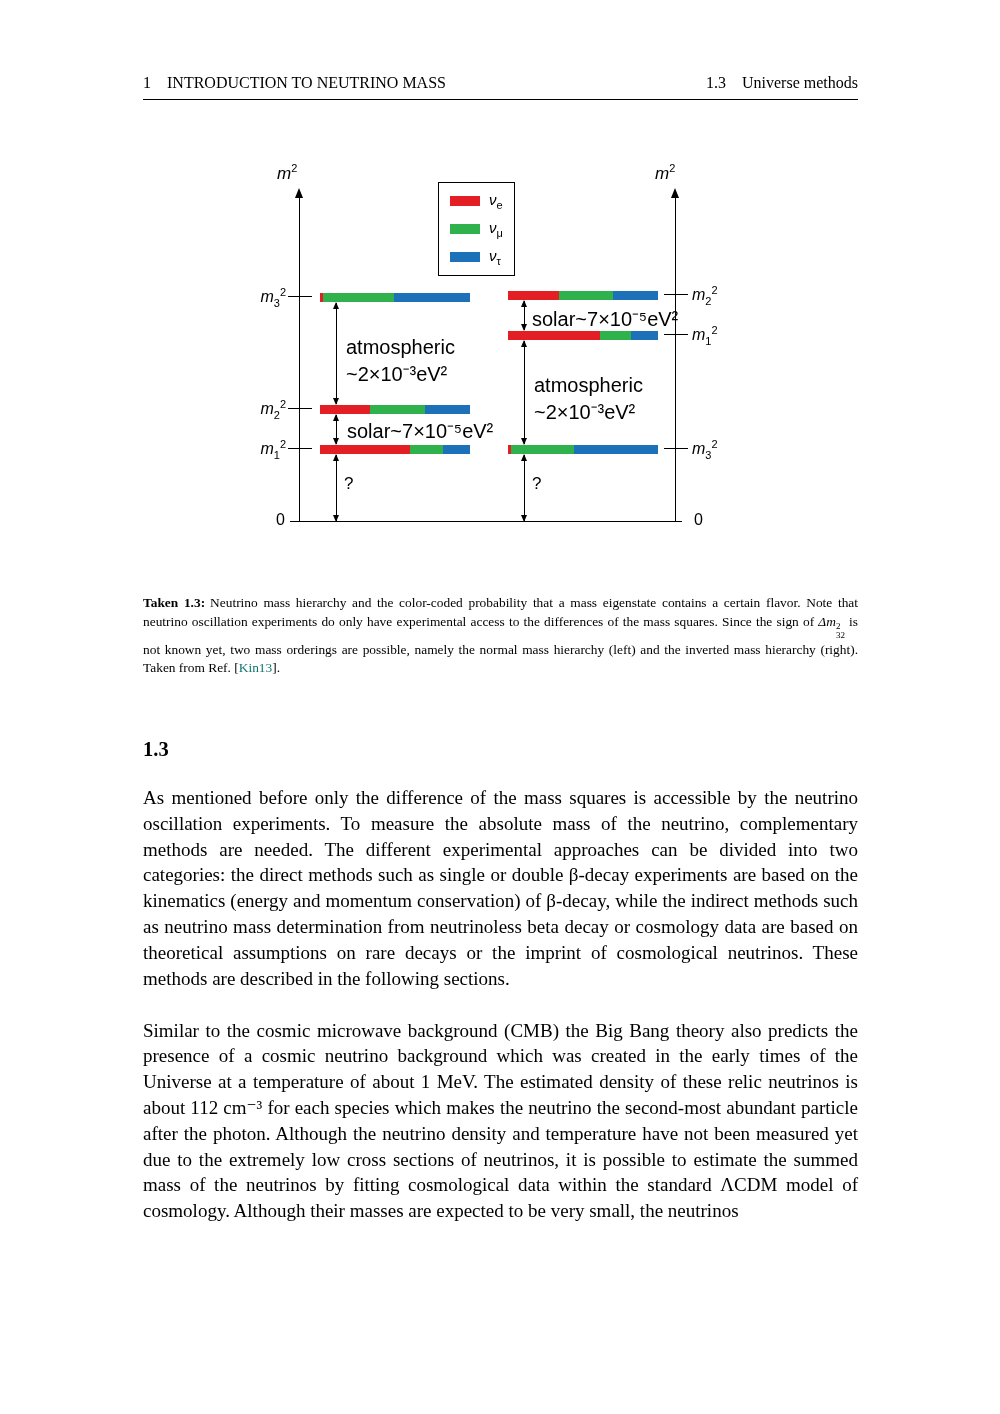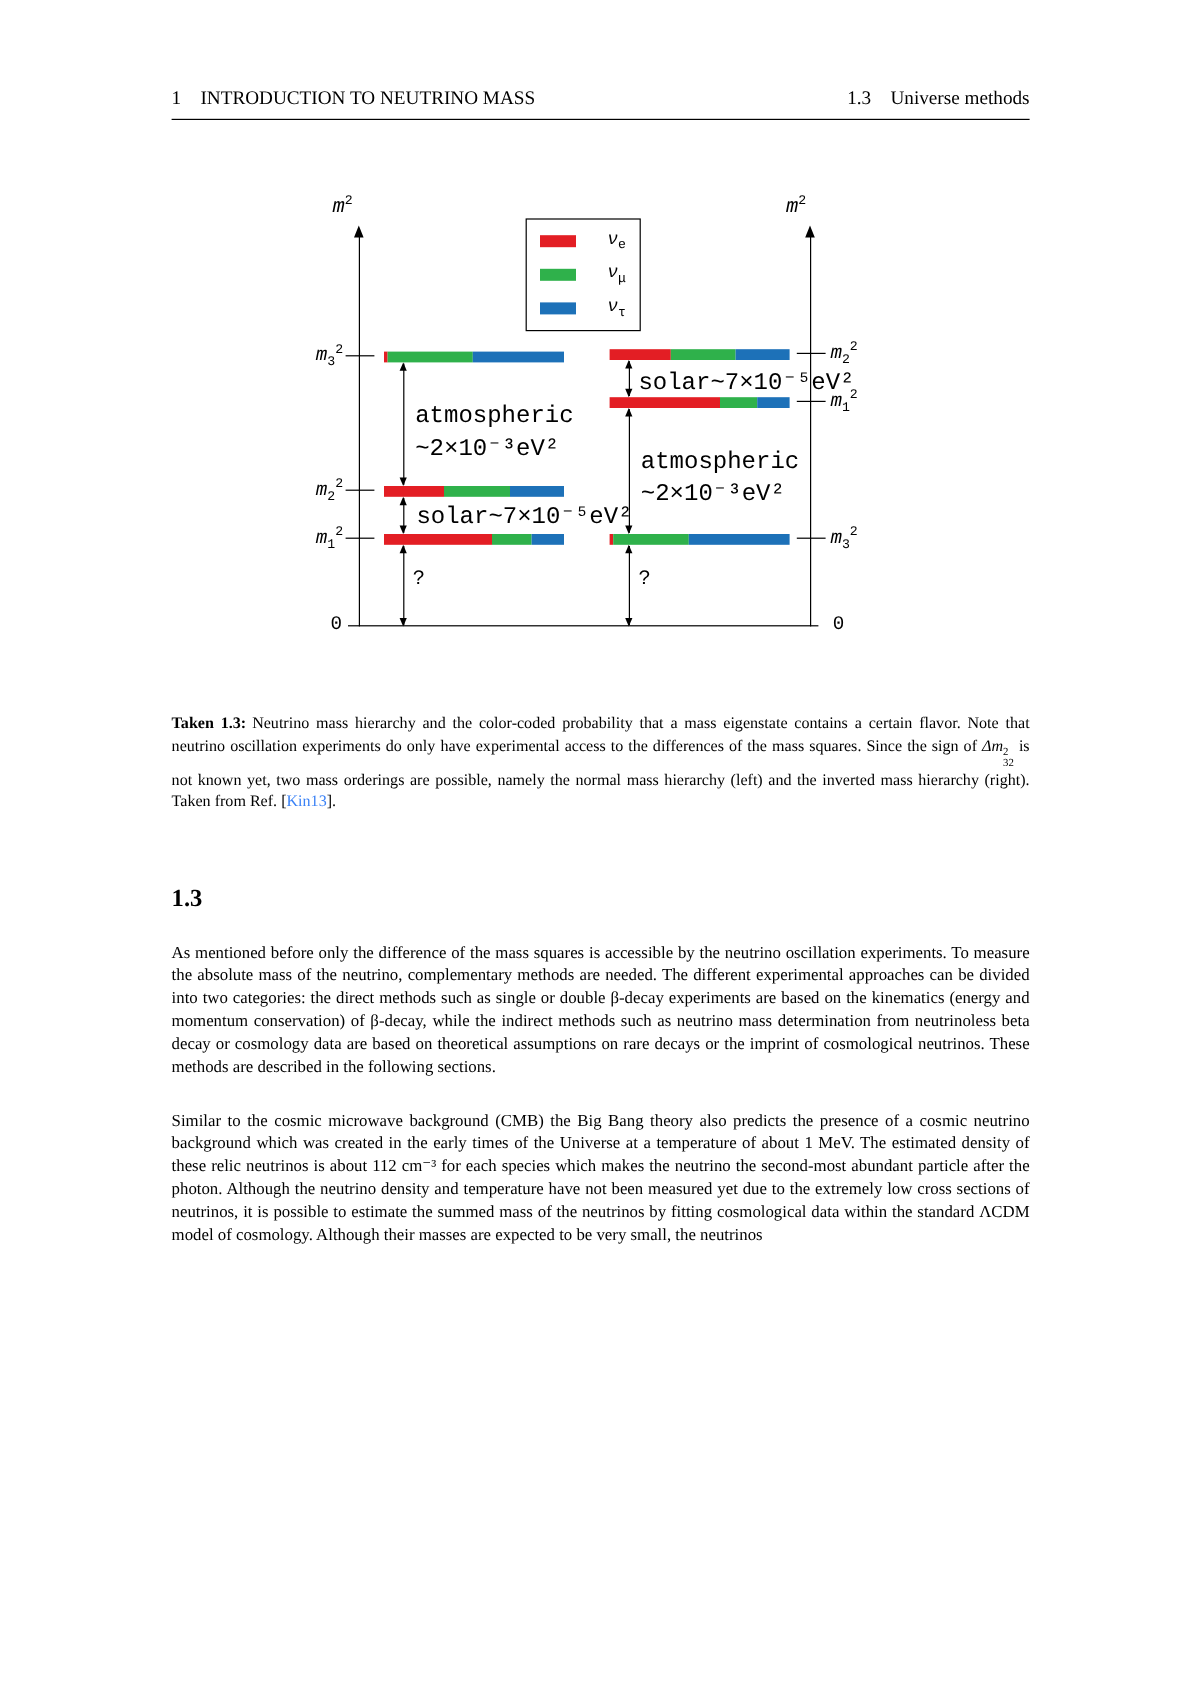--- a/index.html
+++ b/index.html
@@ -8,21 +8,21 @@
   .page { position:relative; width:1000px; height:1414px; background:#fff; overflow:hidden; }
   .content { position:absolute; left:143px; top:0; width:715px; }
 
   
   .running-head { display:flex; justify-content:space-between; margin-top:74px; font-size:16px; }
   .rh-group { display:flex; }
   .rh-num { margin-right:16px; }
   .head-rule { border-top:1.2px solid #000; margin-top:7px; }
 
   
-  .figure-area { position:relative; height:392px; margin-top:62px; font-family:Liberation Mono, monospace; }
+  .figure-area { position:relative; height:392px; margin-top:62px; font-family:Liberation Sans, sans-serif; }
   .axis-line { position:absolute; width:0; border-left:1.4px solid #000; }
   .axis-head { position:absolute; width:0; height:0; border-left:4.5px solid transparent; border-right:4.5px solid transparent; border-bottom:10px solid #000; }
   .axis-label { position:absolute; font-size:17px; }
   .axis-label i, .tick-label i, .legend-label i, .mathit { font-style:italic; }
   .axis-label sup { font-size:11px; }
   .hline { position:absolute; border-top:1.4px solid #000; }
   .tick { position:absolute; border-top:1.4px solid #000; width:24px; }
   .varrow { position:absolute; width:0; border-left:1.4px solid #000; }
   .varrow::before, .varrow::after { content:""; position:absolute; width:0; height:0; left:-4.2px;
     border-left:3.5px solid transparent; border-right:3.5px solid transparent; }
@@ -31,36 +31,36 @@
   .bar { position:absolute; display:flex; width:150px; height:9px; }
   .bar span { height:100%; display:block; }
   .tick-label { position:absolute; font-size:16px; white-space:nowrap; }
   .tick-label sub { font-size:11px; }
   .tick-label sup { font-size:11px; }
   .tl-left { width:53px; text-align:right; }
   .fig-text { position:absolute; font-size:20px; white-space:nowrap; line-height:1.35; }
   .fig-q { position:absolute; font-size:17px; }
   .zero { position:absolute; font-size:16px; }
   .legend { position:absolute; border:1.2px solid #000; padding:8px 11px; display:flex; flex-direction:column; gap:8px; background:#fff; }
-  .legend-row { display:flex; align-items:center; gap:26px; }
+  .legend-row { display:flex; align-items:center; gap:9px; }
   .legend-swatch { width:30px; height:10px; }
   .legend-label { font-size:15px; }
   .legend-label sub { font-size:11px; }
 
   
   .caption { margin-top:40px; font-size:13.4px; line-height:1.38; text-align:justify; }
   .caption b { margin-right:5px; }
   .supsub { display:inline-flex; flex-direction:column; align-items:flex-start; font-size:9px; line-height:1.05; vertical-align:-3.5px; font-style:normal; }
 
   
   .section-heading { margin-top:60px; font-size:20.5px; font-weight:bold; display:flex; }
   .section-heading .sec-num { margin-right:28px; }
   .subsection-heading { margin-top:54px; font-size:17.5px; font-weight:bold; display:flex; }
   .subsection-heading .sec-num { margin-right:22px; }
-  .body-par { margin-top:24px; font-size:14px; line-height:1.36; text-align:justify; }
+  .body-par { margin-top:24px; font-size:19px; line-height:1.36; text-align:justify; }
   .body-par.second { margin-top:26px; }
 
   .page-number { position:absolute; left:0; width:1000px; top:1300px; text-align:center; font-size:16px; }
 
   a.cite { text-decoration:none; cursor:pointer; }
 </style>
 </head>
 <body>
 
 <div class="page">
@@ -172,21 +172,21 @@
       <div class="fig-q" style="left:389px; top:312px;">?</div>
 
       <div class="hline" style="left:147px; top:359px; width:392px;"></div>
       <span class="zero" style="left:120px; top:349px; width:22px; text-align:right;">0</span>
       <span class="zero" style="left:551px; top:349px;">0</span>
     </div>
 
     <p class="caption"><b>Taken 1.3:</b><span>Neutrino mass hierarchy and the color-coded probability that a mass eigenstate contains a certain flavor. Note that neutrino oscillation experiments do only have experimental access to the differences of the mass squares. Since the sign of </span><span class="mathit"><span>Δm</span><span class="supsub">
             <span>2</span>
             <span>32</span>
-          </span></span><span> is not known yet, two mass orderings are possible, namely the normal mass hierarchy (left) and the inverted mass hierarchy (right). Taken from Ref. [</span><a class="cite" style="color: #3b82f6;">Kin13</a><span>].</span></p>
+          </span></span><span> is not known yet, two mass orderings are possible, namely the normal mass hierarchy (left) and the inverted mass hierarchy (right). Taken from Ref. [</span><a class="cite" style="color: #0f766e;">Kin13</a><span>].</span></p>
 
     <h2 class="section-heading">
       <span class="sec-num">1.3</span>
     </h2>
     <p class="body-par">As mentioned before only the difference of the mass squares is accessible by the neutrino oscillation experiments. To measure the absolute mass of the neutrino, complementary methods are needed. The different experimental approaches can be divided into two categories: the direct methods such as single or double β-decay experiments are based on the kinematics (energy and momentum conservation) of β-decay, while the indirect methods such as neutrino mass determination from neutrinoless beta decay or cosmology data are based on theoretical assumptions on rare decays or the imprint of cosmological neutrinos. These methods are described in the following sections.</p>
 
     <p class="body-par second">Similar to the cosmic microwave background (CMB) the Big Bang theory also predicts the presence of a cosmic neutrino background which was created in the early times of the Universe at a temperature of about 1 MeV. The estimated density of these relic neutrinos is about 112 cm⁻³ for each species which makes the neutrino the second-most abundant particle after the photon. Although the neutrino density and temperature have not been measured yet due to the extremely low cross sections of neutrinos, it is possible to estimate the summed mass of the neutrinos by fitting cosmological data within the standard ΛCDM model of cosmology. Although their masses are expected to be very small, the neutrinos</p>
 
   </div>
 

